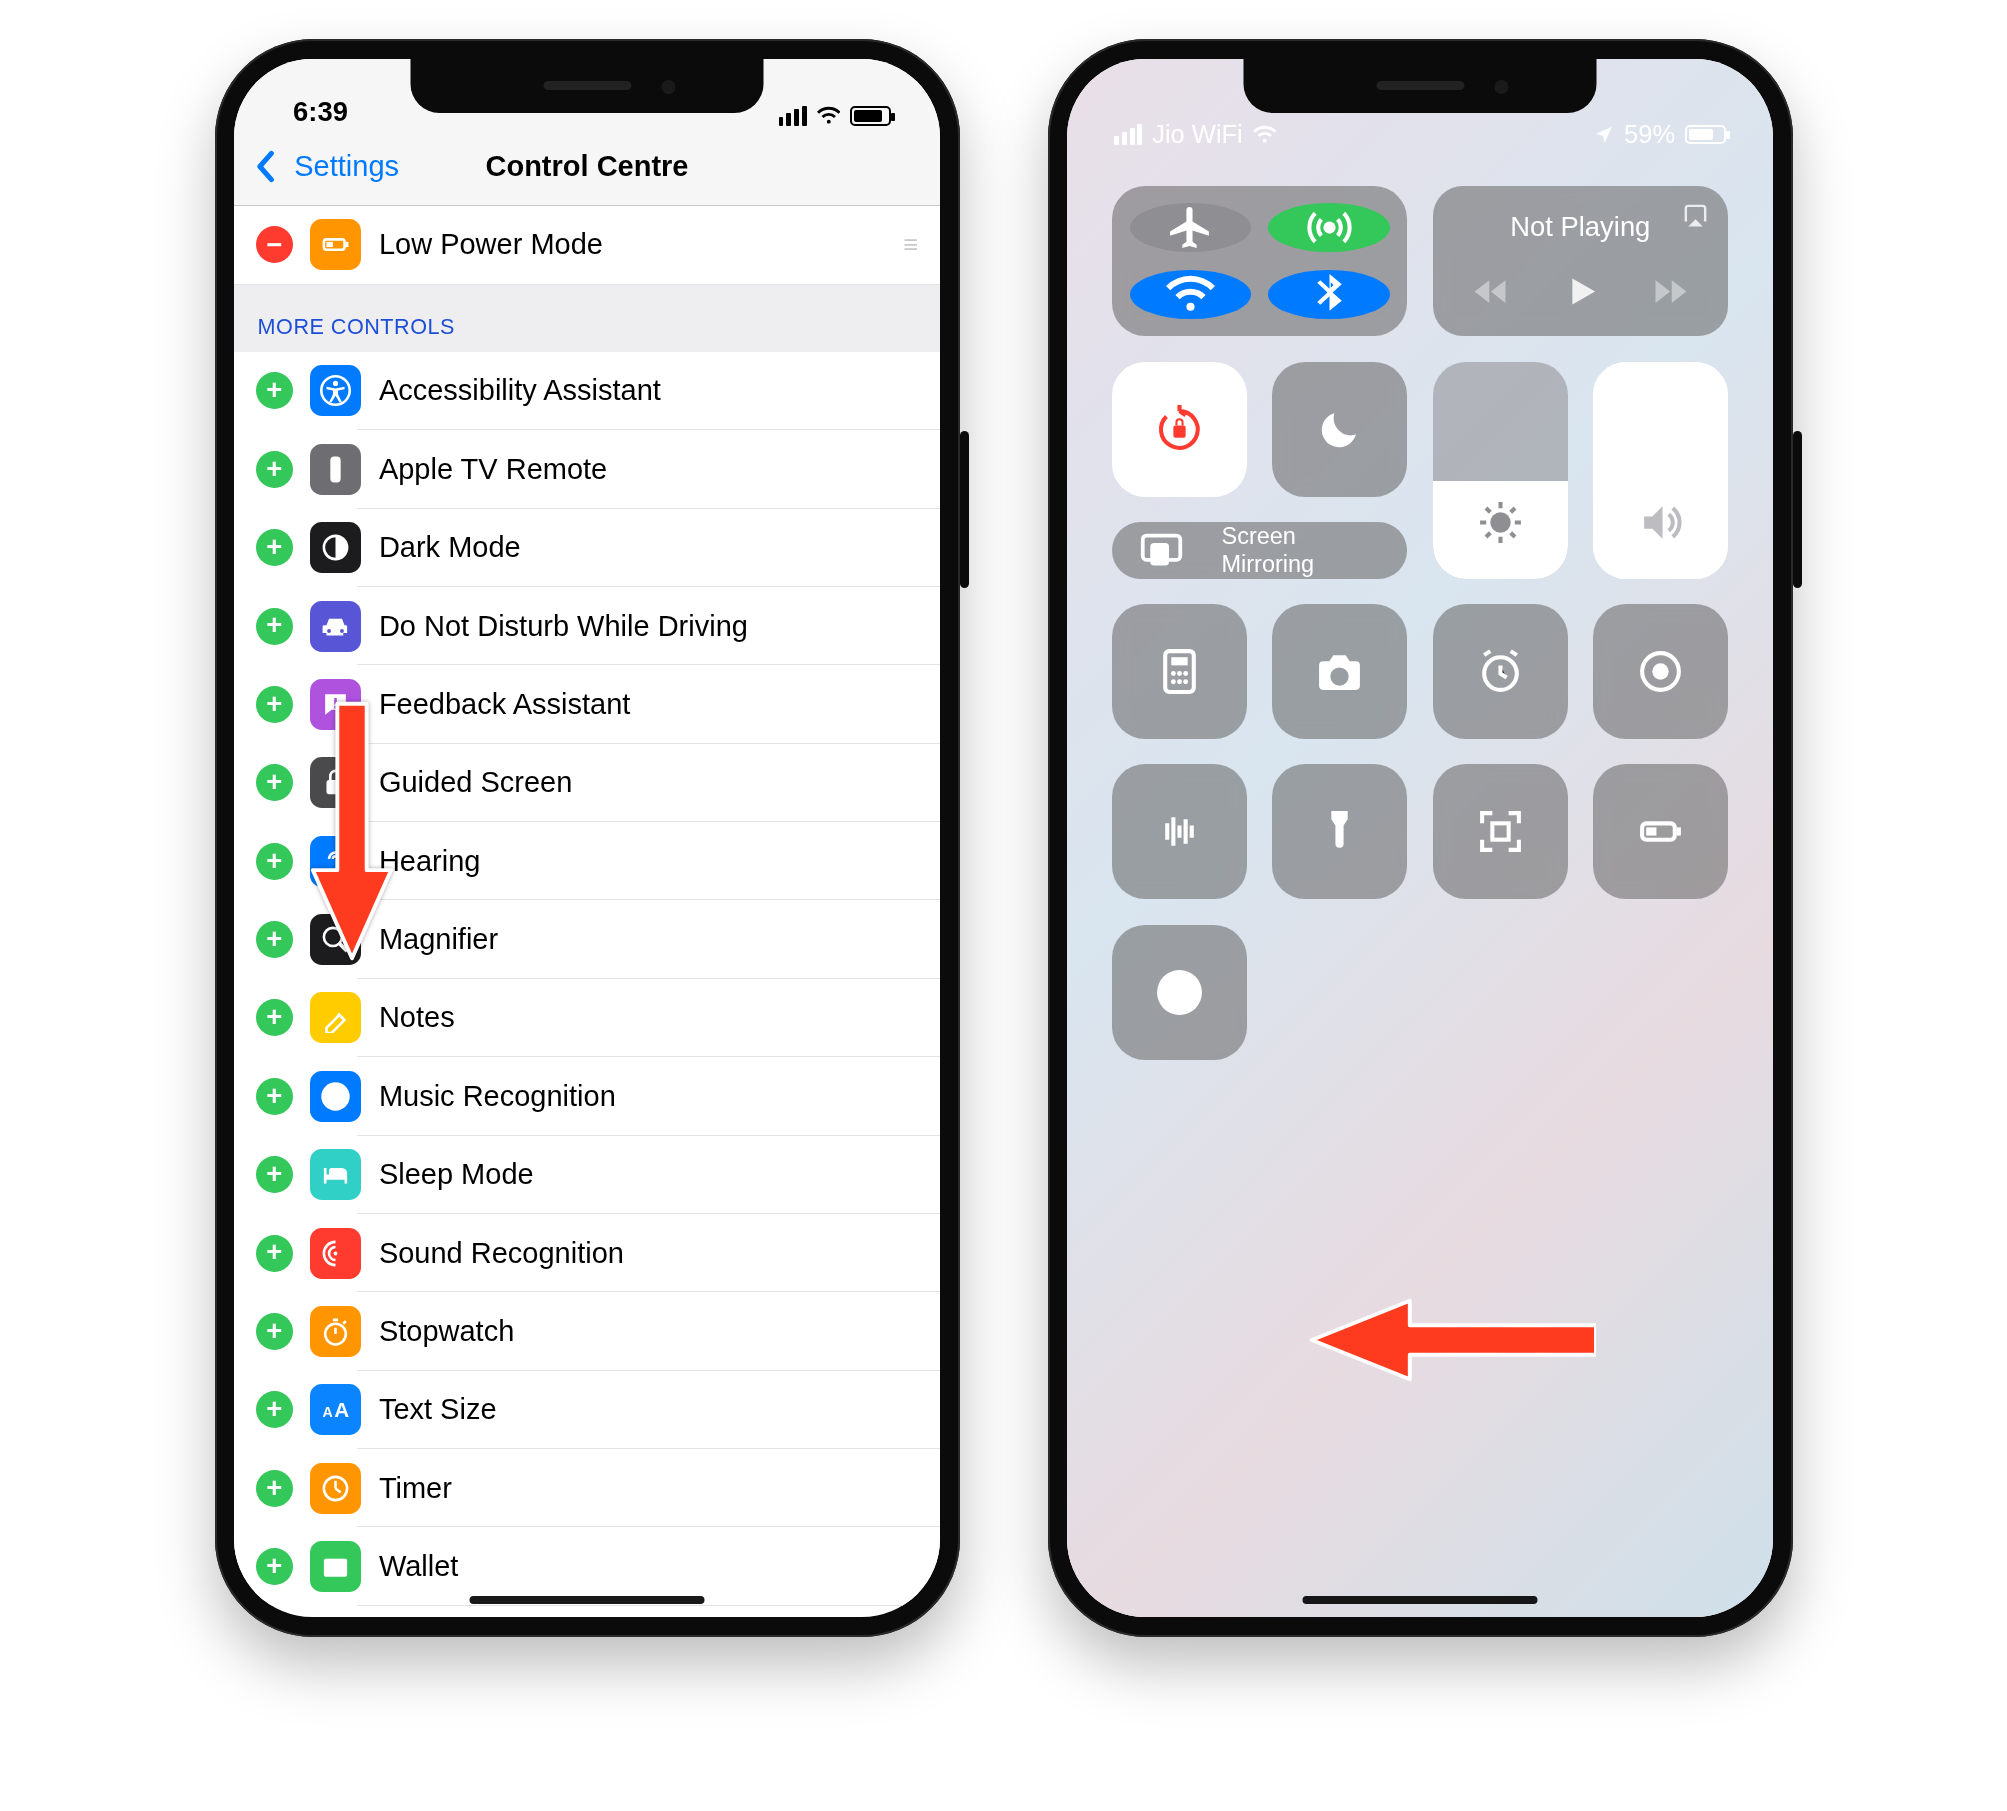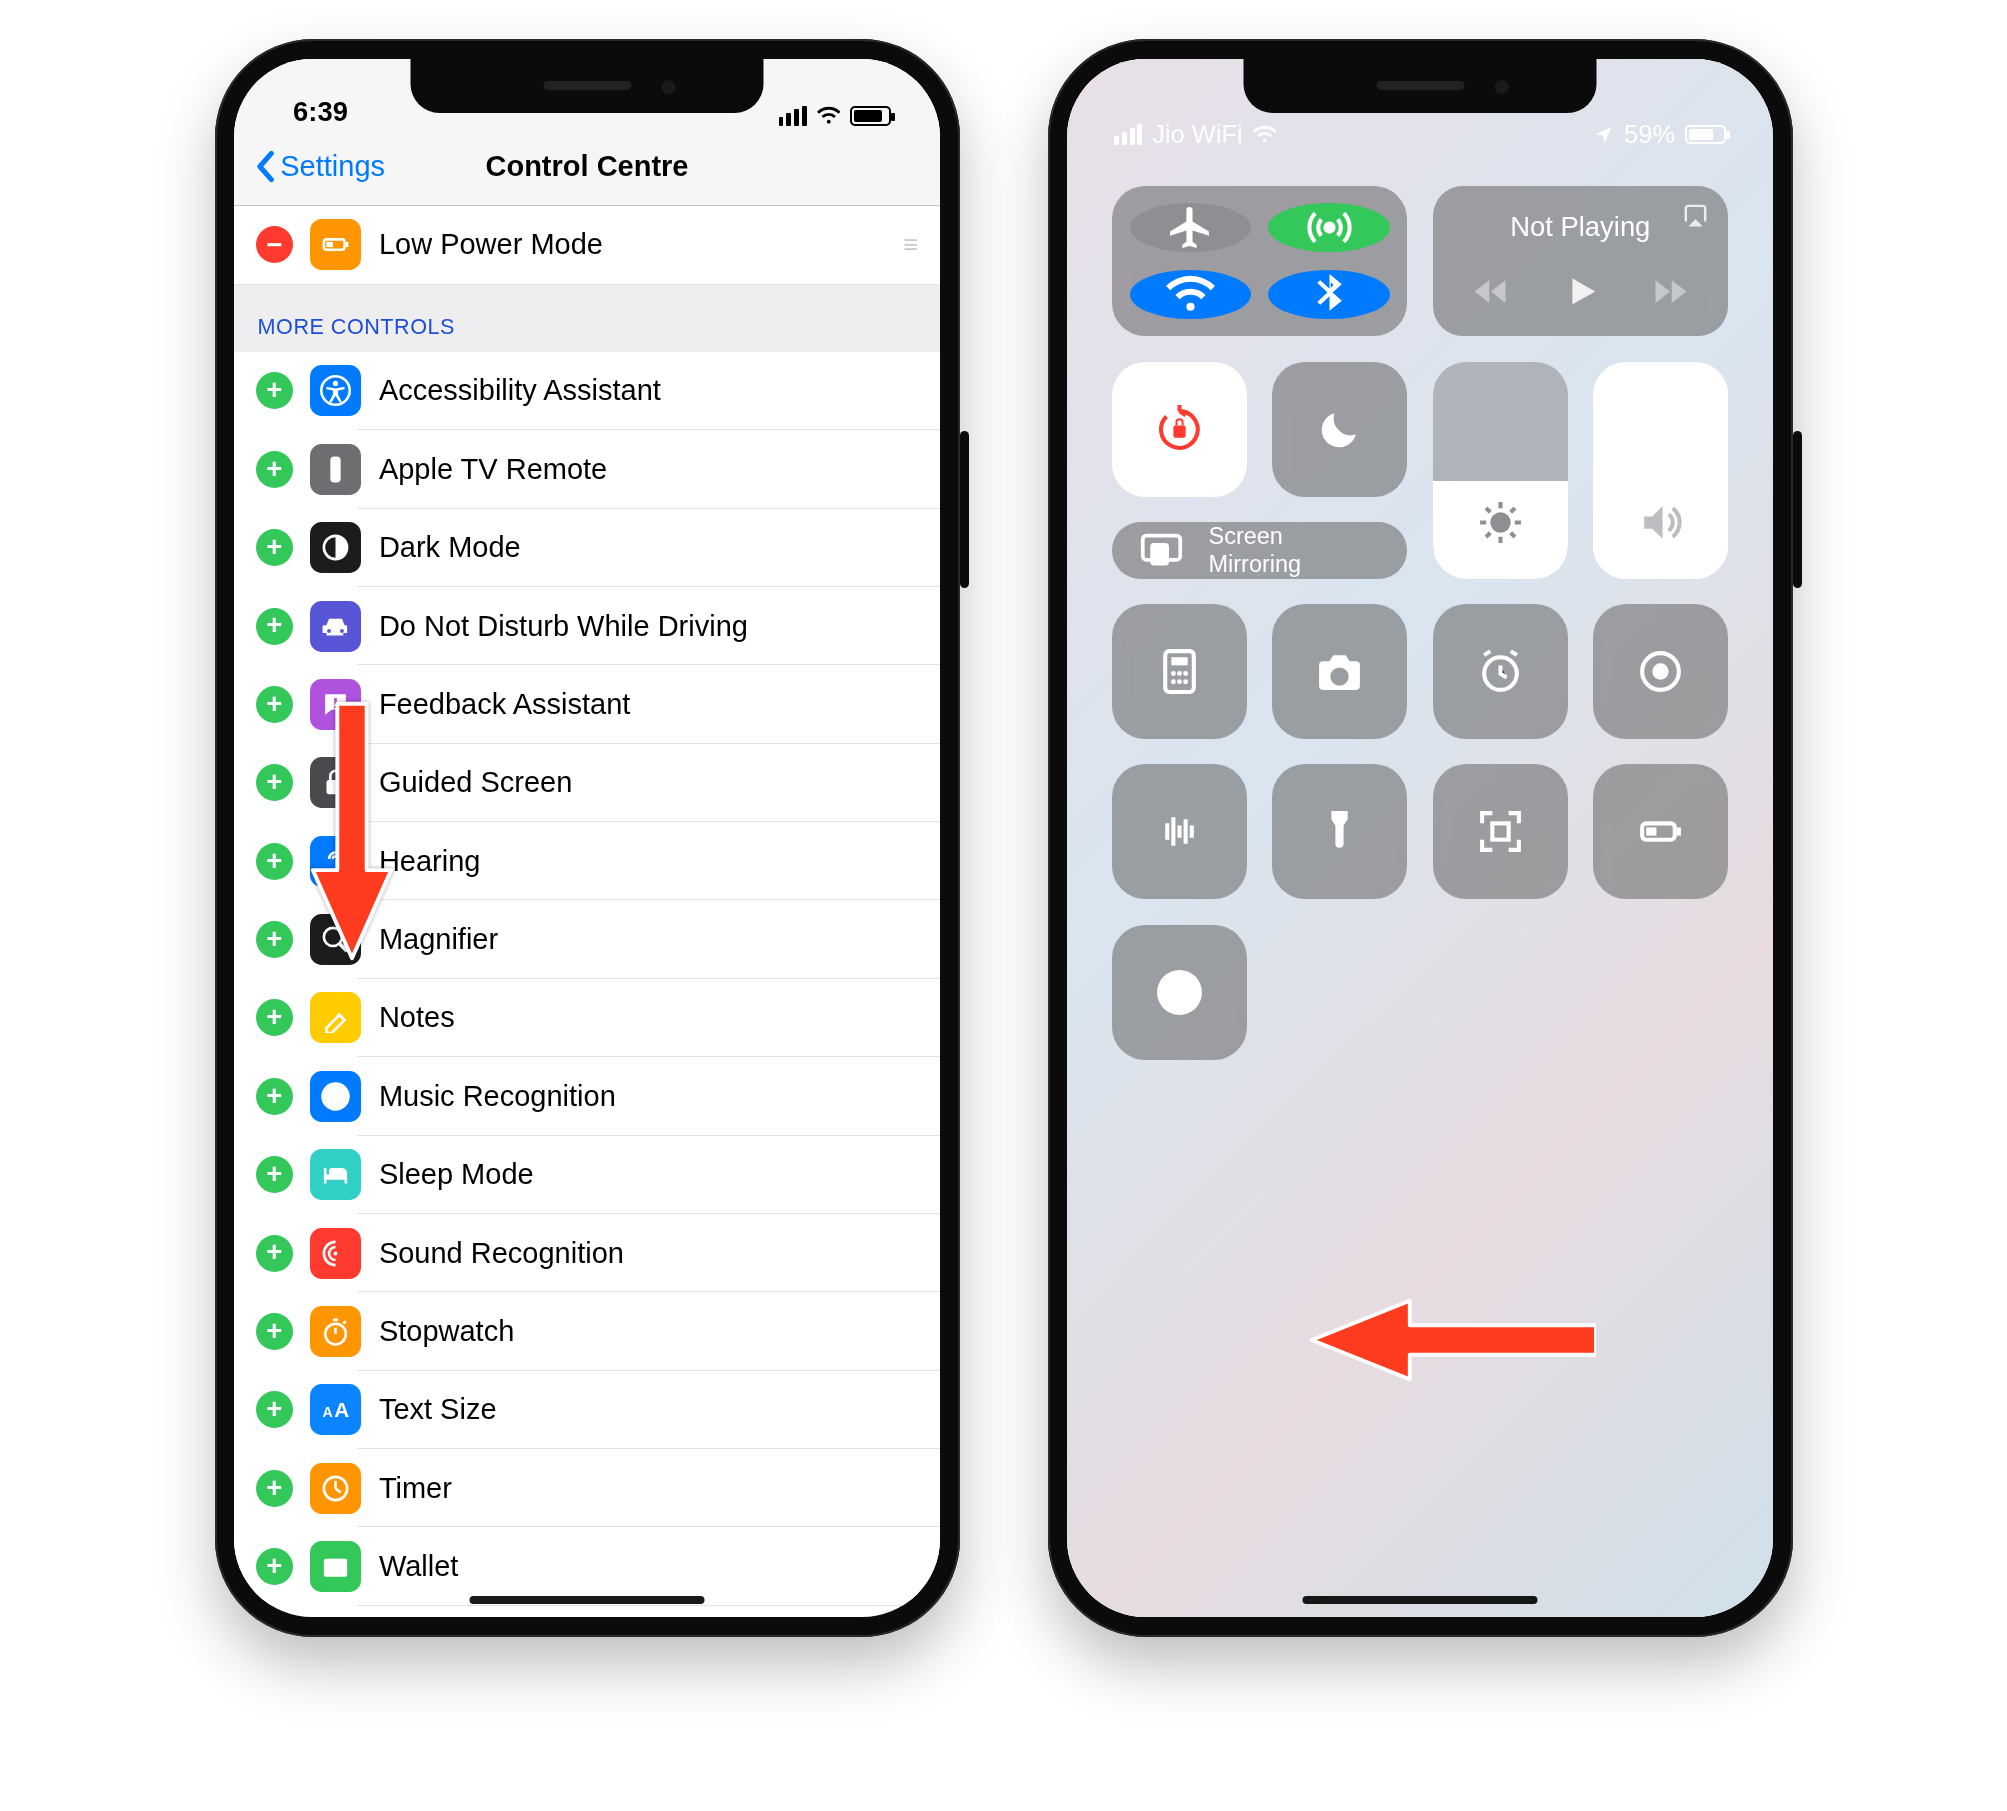--- a/index.html
+++ b/index.html
@@ -96,21 +96,21 @@
   .batt::after{content:"";position:absolute;right:-5.9px;top:4.9px;width:3.9px;height:7.8px;background:currentColor;border-radius:1px;}
   .batt .fill{height:100%;background:currentColor;border-radius:2px;}
 
   
   .navbar {
     height: 78px; display:flex; align-items:center; padding:0 19.6px;
     border-bottom:1px solid #c8c7cc;
     background:#f6f6f6;
     position:relative;
   }
-  .back-btn { display:flex; align-items:center; gap:5px; color:#007aff; font-size:29px; }
+  .back-btn { display:flex; align-items:center; gap:19px; color:#007aff; font-size:29px; }
   .back-btn svg{width:21.6px;height:33px;}
   .nav-title { position:absolute; left:0; right:0; text-align:center; font-size:29px; font-weight:600; color:#000;}
 
   .list { background:#fff; }
   .row {
     display:flex; align-items:center; gap:17.6px;
     padding: 13.7px 19.6px 13.7px 21.6px;
     min-height: 76px;
     border-bottom: 1px solid #e3e3e6;
     position:relative;
@@ -167,21 +167,21 @@
     gap: 25.5px;
   }
   .tile {
     background: rgba(100,100,100,0.55);
     border-radius: 33px;
     display:flex; align-items:center; justify-content:center;
     color:#fff;
     backdrop-filter: blur(7.8px);
   }
   .tile.small { aspect-ratio:1/1; }
-  .tile.wide  { grid-column: span 2; display:flex; gap:24px; padding:0 27.4px; justify-content:flex-start;}
+  .tile.wide  { grid-column: span 2; display:flex; gap:37px; padding:0 27.4px; justify-content:flex-start;}
   .tile.big   { grid-column: span 2; grid-row: span 2; padding:17.6px; }
 
   .connectivity {
     display:grid; grid-template-columns:1fr 1fr; grid-template-rows:1fr 1fr;
     gap:17.6px; width:100%; height:100%;
   }
   .conn-btn {
     border-radius:50%; display:flex; align-items:center; justify-content:center;
   }
   .conn-btn svg{width:49px;height:49px;}

